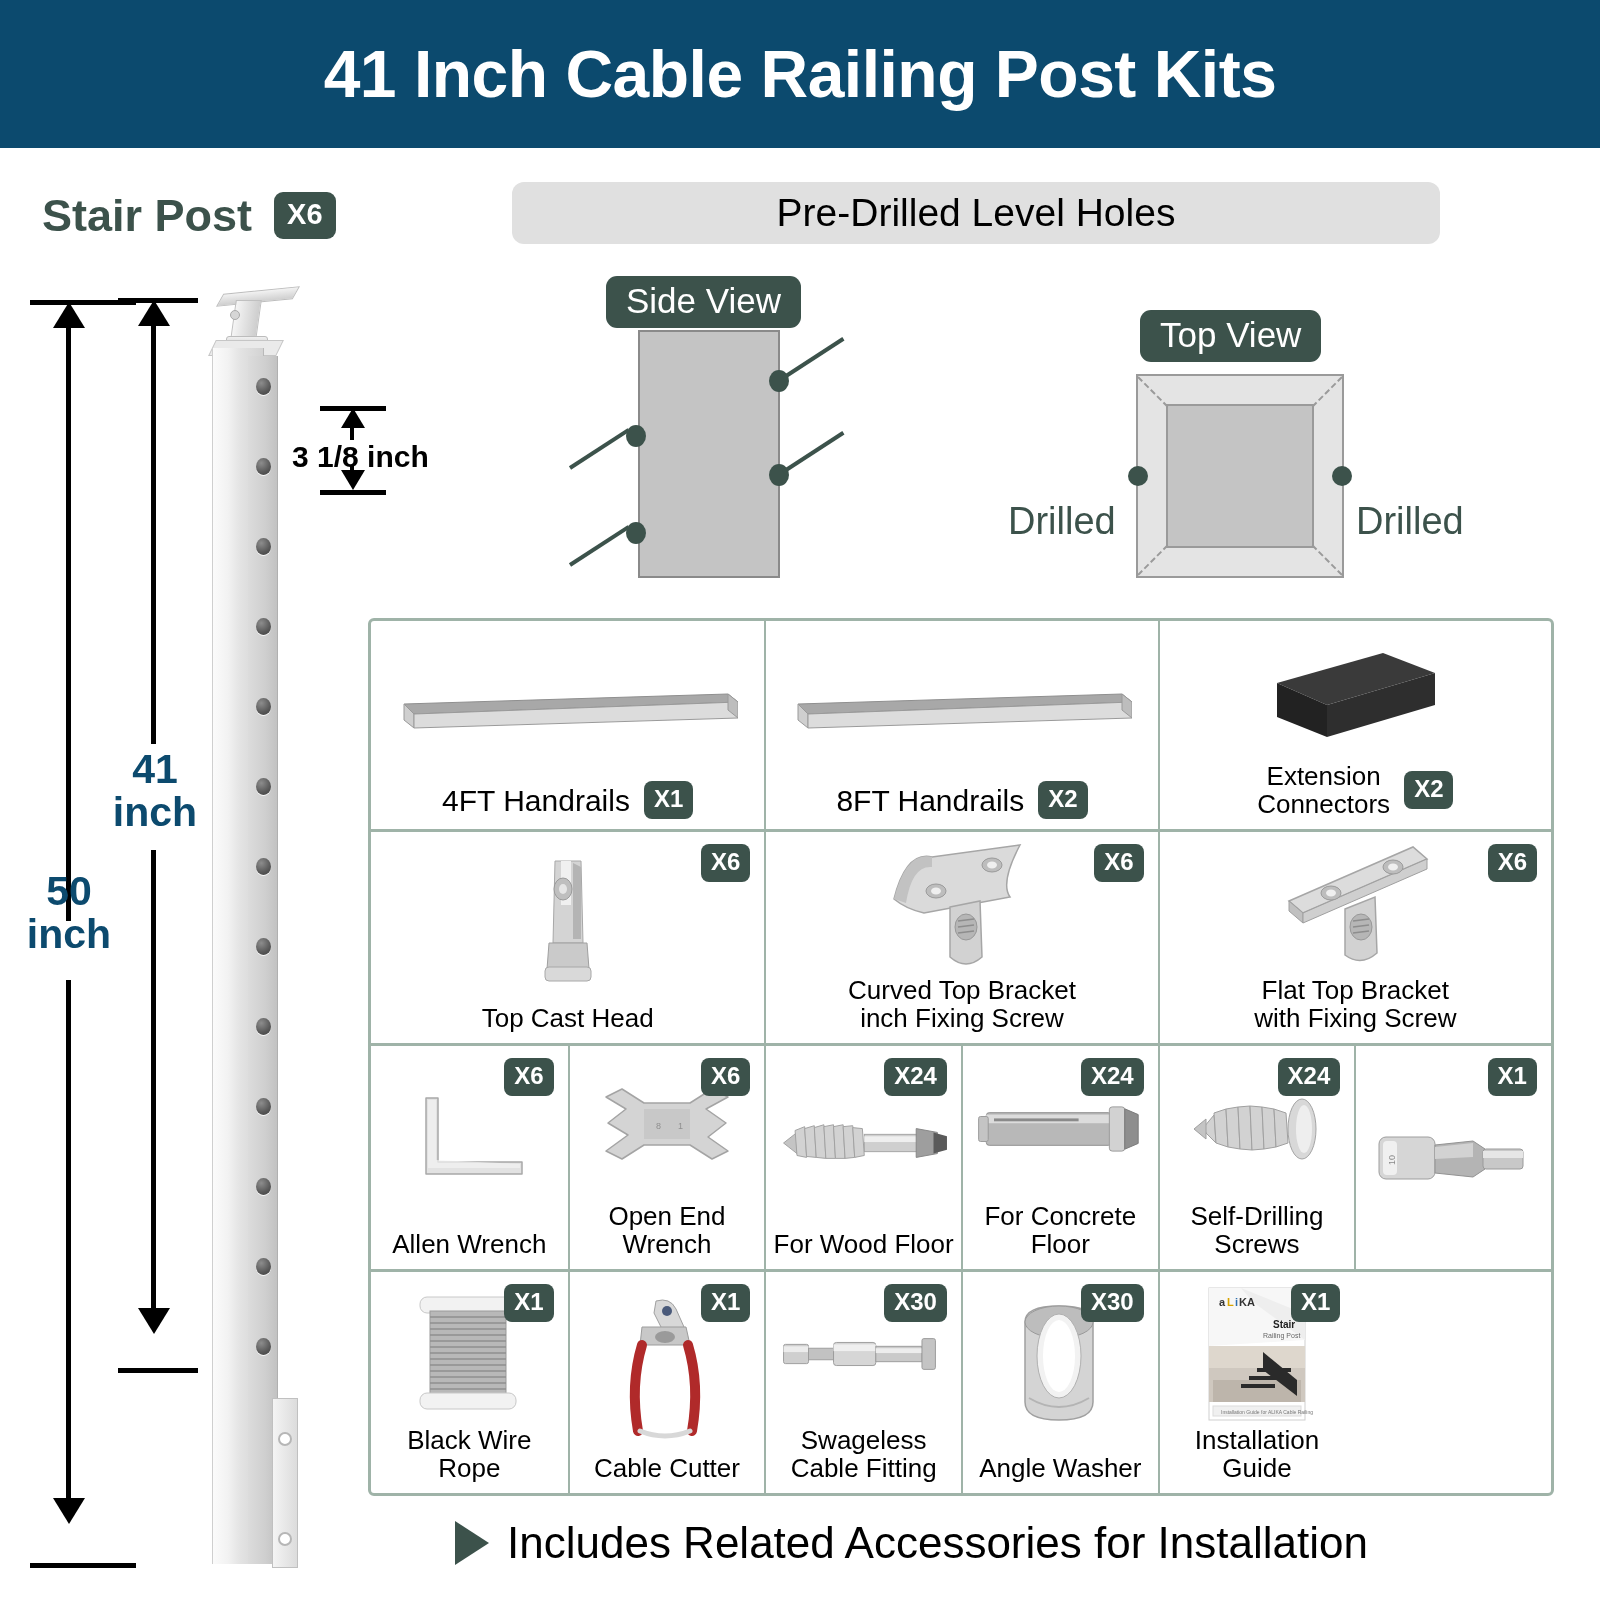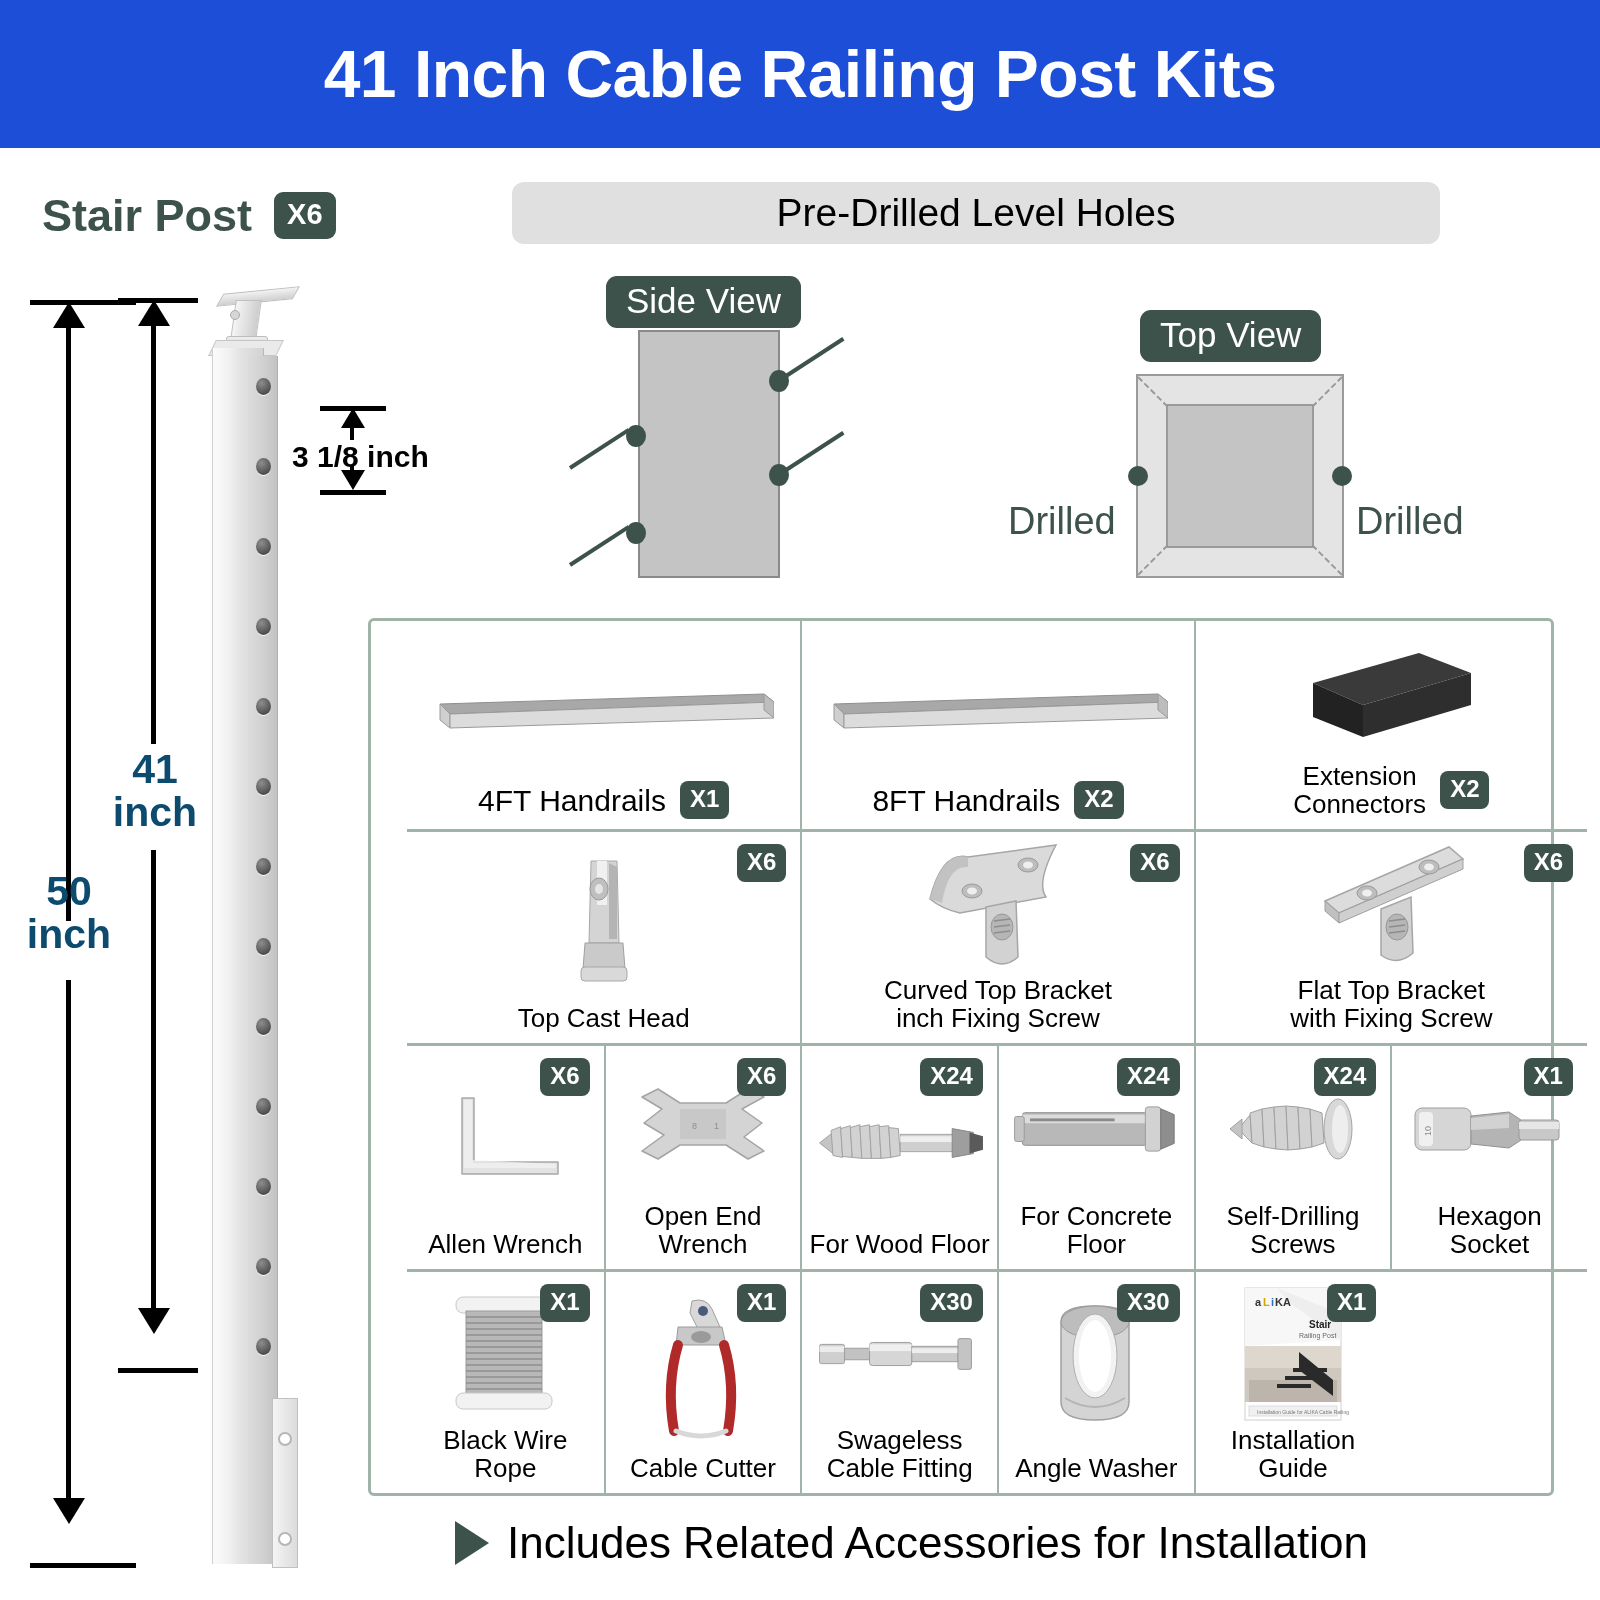--- a/index.html
+++ b/index.html
@@ -7,21 +7,21 @@
     width: 1600px; height: 1600px;
     background: #ffffff;
     font-family: "Liberation Sans", sans-serif;
     position: relative;
     overflow: hidden;
   }
 
   
   .header-bar {
     position: absolute; left: 0; top: 0; width: 1600px; height: 148px;
-    background: #1d4ed8;
+    background: #0c4a6e;
     display: flex; align-items: center; justify-content: center;
   }
   .header-title {
     color: #ffffff;
     font-size: 66px;
     font-weight: bold;
     letter-spacing: -0.5px;
     white-space: nowrap;
   }
 
@@ -176,21 +176,21 @@
   }
   .arrow-up-sm { border-bottom: 20px solid #000; }
   .arrow-dn-sm { border-top: 20px solid #000; }
 
   
   .parts-grid {
     position: absolute; left: 368px; top: 618px; width: 1186px; height: 878px;
     border: 3px solid #9fb3a8; border-radius: 6px;
     display: flex; flex-direction: column;
   }
-  .grid-row { display: flex; width: 100%; margin-left: 36px; }
+  .grid-row { display: flex; width: 100%; }
   .grid-row.r1 { height: 208px; }
   .grid-row.r2 { height: 214px; border-top: 3px solid #9fb3a8; }
   .grid-row.r3 { height: 226px; border-top: 3px solid #9fb3a8; }
   .grid-row.r4 { height: 224px; border-top: 3px solid #9fb3a8; }
 
   .cell {
     position: relative; display: flex; flex-direction: column;
     align-items: center; justify-content: flex-end;
     padding: 10px 6px 10px;
   }
@@ -536,21 +536,20 @@
         <svg width="170" height="70" viewBox="0 0 170 70">
           <rect x="10" y="14" width="56" height="42" rx="7" fill="#d6d6d6" stroke="#9e9e9e"></rect>
           <rect x="14" y="18" width="14" height="34" rx="4" fill="#f0f0f0"></rect>
           <text x="18" y="42" font-family="'Liberation Sans',sans-serif" font-size="9" fill="#8a8a8a" transform="rotate(-90 22 38)">10</text>
           <polygon points="66,22 104,18 116,26 116,46 104,54 66,50" fill="#b4b4b4" stroke="#929292"></polygon>
           <polygon points="66,24 104,20 104,34 66,36" fill="#d2d2d2"></polygon>
           <rect x="114" y="26" width="40" height="20" rx="3" fill="#c8c8c8" stroke="#9a9a9a"></rect>
           <rect x="114" y="28" width="40" height="7" fill="#e6e6e6"></rect>
         </svg>
       </div>
-      <div class="cell-label">Hexagon Socket</div>
     </div>
   </div>
 
   <div class="grid-row r4">
 
     <div class="cell c6">
       <span class="badge cell-badge">X1</span>
       <div class="cell-art">
         <svg width="130" height="130" viewBox="0 0 130 130">
           <rect x="16" y="8" width="96" height="16" rx="7" fill="#f2f2f2" stroke="#c8c8c8"></rect>

